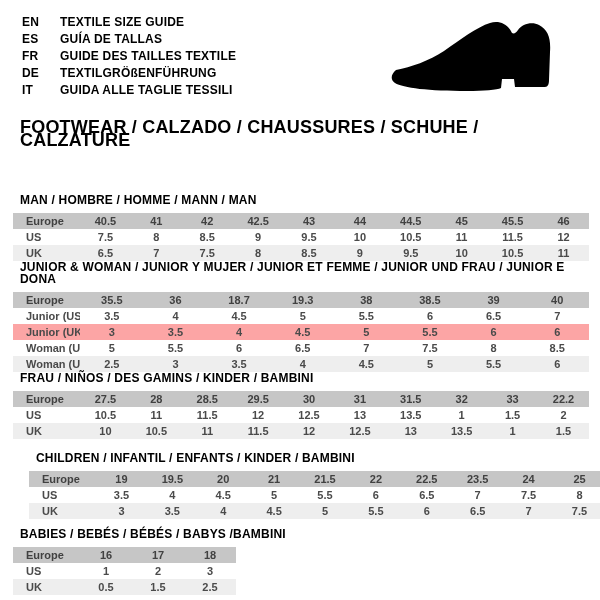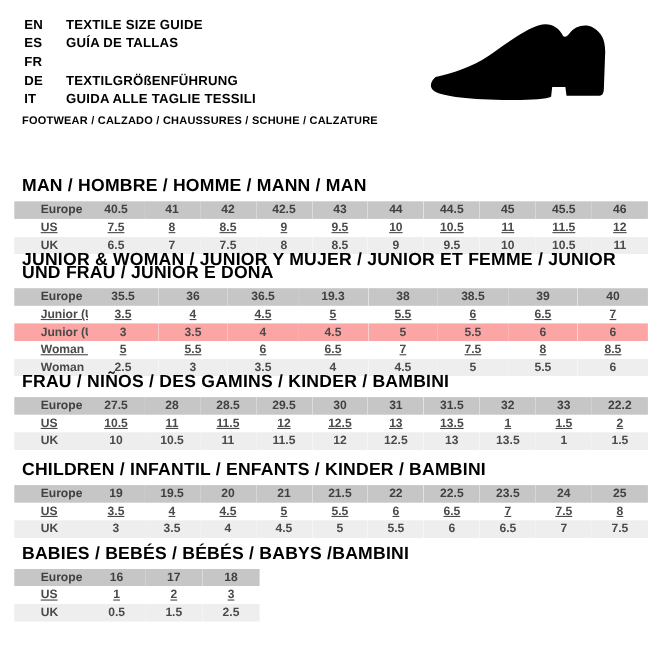--- a/index.html
+++ b/index.html
@@ -11,62 +11,63 @@
   .page{position:relative;width:600px;height:548px;padding:14px 11px 0 13px;box-sizing:border-box;}
 
   
   .header{position:relative;min-height:86px;}
   .lang-list{margin-left:9px;}
   .lang-row{display:flex;line-height:17px;font-size:12px;font-weight:700;letter-spacing:.2px;}
   .lang-code{width:38px;flex:0 0 38px;}
   .shoe{position:absolute;top:0;right:17px;width:184px;height:92px;}
 
   .category-title{
-    margin:4px 0 0 7px;font-size:10px;font-weight:700;letter-spacing:.2px;line-height:13px;
+    margin:21px 0 0 7px;font-size:18px;font-weight:700;letter-spacing:.2px;line-height:13px;
   }
 
   
   .section{margin-top:0;}
   .section:nth-of-type(1){margin-top:47px;}
-  .section:nth-of-type(4){margin-top:13px;}
+  .section:nth-of-type(4){margin-top:13px;margin-left:16px;}
   .section:nth-of-type(5){margin-top:9px;}
   .section-title{
-    margin:0 0 7px 7px;font-size:16px;font-weight:700;letter-spacing:.2px;line-height:12px;
+    margin:0 0 7px 7px;font-size:12px;font-weight:700;letter-spacing:.2px;line-height:12px;
   }
   table.size-table{
     border-collapse:collapse;table-layout:fixed;width:576px;
     font-size:11px;font-weight:700;color:#4a4a4a;
   }
   table.size-table.narrow{width:223px;}
   table.size-table td{
     height:16px;line-height:16px;padding:0;text-align:center;
     white-space:nowrap;overflow:hidden;
   }
-  table.size-table td.label{text-align:left;padding-left:24px;}
+  table.size-table td.label{text-align:left;padding-left:13px;}
   tr.band-header{background:#c6c6c6;color:#414141;}
   tr.band-alt{background:#eeeeee;}
-  tr.band-plain{background:#ffffff;text-decoration:underline;}
+  tr.band-plain{background:#ffffff;}
 </style>
 </head>
 <body>
 
 <div class="page">
 
   <div class="header">
     <div class="lang-list" id="langList">
         <div class="lang-row">
           <span class="lang-code">EN</span>
           <span>TEXTILE SIZE GUIDE</span>
         </div>
         <div class="lang-row">
           <span class="lang-code">ES</span>
           <span>GUÍA DE TALLAS</span>
         </div>
         <div class="lang-row">
           <span class="lang-code">FR</span>
+          <span>GUIDE DES TAILLES TEXTILE</span>
         </div>
         <div class="lang-row">
           <span class="lang-code">DE</span>
           <span>TEXTILGRÖßENFÜHRUNG</span>
         </div>
         <div class="lang-row">
           <span class="lang-code">IT</span>
           <span>GUIDA ALLE TAGLIE TESSILI</span>
         </div>
       </div>
@@ -165,21 +166,21 @@
             <col>
             <col>
             <col>
             <col>
           </colgroup>
           <tbody>
             <tr class="band-header" style="background: rgb(198, 198, 198);">
               <td class="label">Europe</td>
               <td>35.5</td>
               <td>36</td>
-              <td>36.5</td>
+              <td>18.7</td>
               <td>19.3</td>
               <td>38</td>
               <td>38.5</td>
               <td>39</td>
               <td>40</td>
             </tr>
             <tr class="band-plain">
               <td class="label">Junior (US)</td>
               <td>3.5</td>
               <td>4</td>

